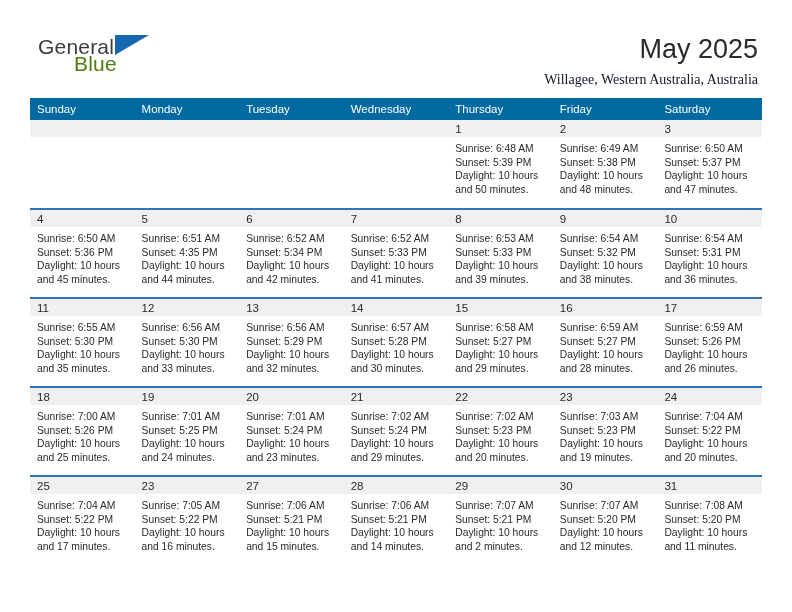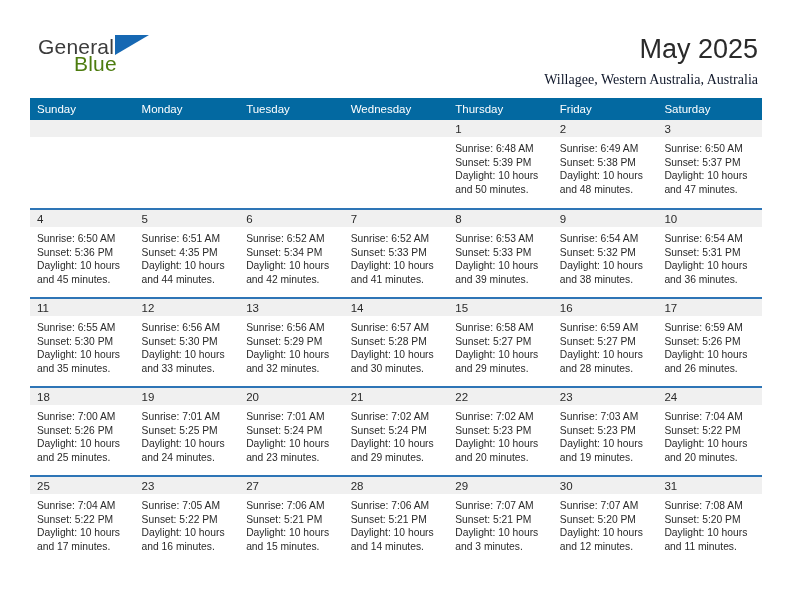--- a/index.html
+++ b/index.html
@@ -442,21 +442,21 @@
               <div>Daylight: 10 hours</div>
               <div>and 14 minutes.</div>
             </div>
           </td>
           <td>
             <div class="daynum-band">29</div>
             <div class="cell-body">
               <div>Sunrise: 7:07 AM</div>
               <div>Sunset: 5:21 PM</div>
               <div>Daylight: 10 hours</div>
-              <div>and 3 minutes.</div>
+              <div>and 2 minutes.</div>
             </div>
           </td>
           <td>
             <div class="daynum-band">30</div>
             <div class="cell-body">
               <div>Sunrise: 7:07 AM</div>
               <div>Sunset: 5:20 PM</div>
               <div>Daylight: 10 hours</div>
               <div>and 12 minutes.</div>
             </div>

